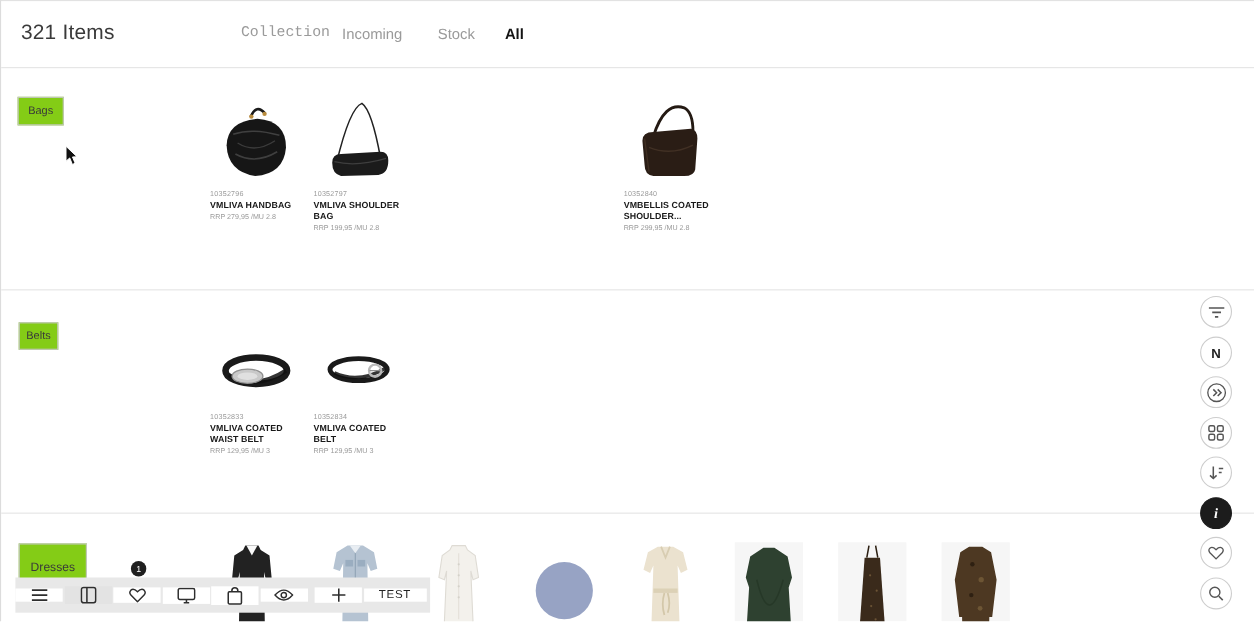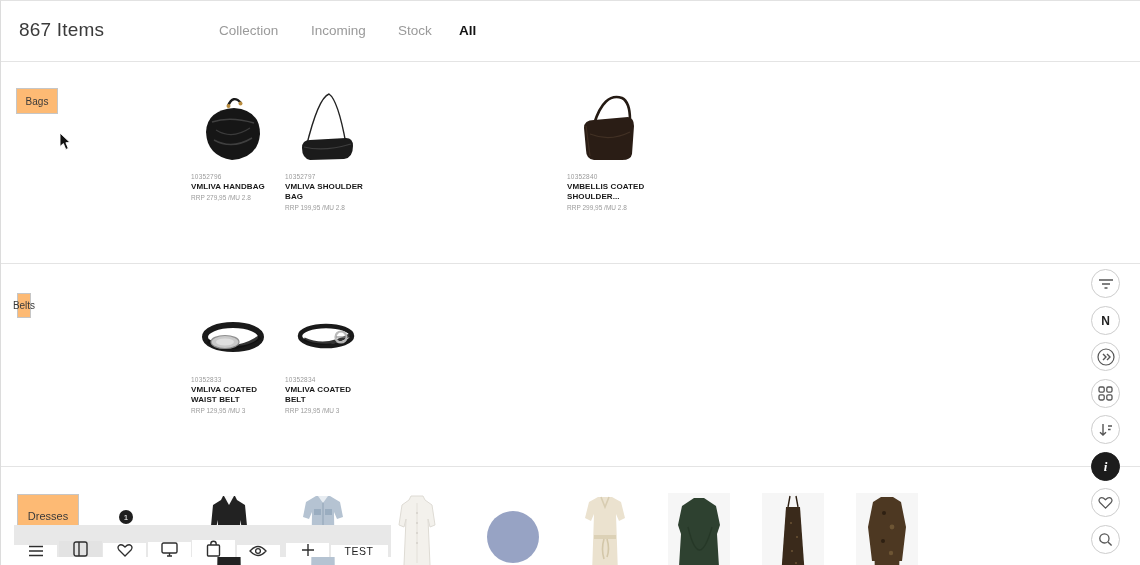--- a/index.html
+++ b/index.html
@@ -3,62 +3,62 @@
 <meta charset="utf-8">
 <style>
   html,body{margin:0;padding:0;background:#fff;}
   .page{position:relative;width:1139px;height:564px;overflow:hidden;background:#fff;
         border-top:1px solid #e2e2e2;border-left:1px solid #dcdcdc;
         font-family:"Liberation Sans", sans-serif;color:#1c1c1c;}
   
   .hdr-title{position:absolute;left:18px;top:18px;font-size:19px;color:#3a3a3a;letter-spacing:.2px;}
   .nav{position:absolute;top:22px;left:218px;display:flex;gap:0;}
   .nav span{font-size:13.5px;color:#9a9a9a;cursor:pointer;}
-  .nav .n1{position:absolute;left:0;}
+  .nav .n1{position:absolute;left:0;font-family:Liberation Mono, monospace;}
   .nav .n2{position:absolute;left:92px;}
   .nav .n3{position:absolute;left:179px;}
   .nav .n4{position:absolute;left:240px;color:#141414;font-weight:600;}
   .hline{position:absolute;left:0;width:1139px;height:0;border-top:1px solid #e4e4e4;}
   
-  .chip{position:absolute;background:#fdba74;border:1px solid #c6c6c6;color:#3a3a3a;
+  .chip{position:absolute;background:#84cc16;border:1px solid #c6c6c6;color:#3a3a3a;
         display:flex;align-items:center;justify-content:center;box-sizing:border-box;z-index:3;}
   
   .pcard{position:absolute;width:84px;}
   .pimg{width:84px;display:flex;align-items:flex-end;justify-content:center;}
   .pid{font-size:6.5px;color:#9b9b9b;margin-top:3px;letter-spacing:.2px;}
   .pname{font-size:8px;font-weight:bold;color:#181818;line-height:10px;margin-top:2px;
          text-transform:uppercase;letter-spacing:.1px;}
   .pprice{font-size:6.5px;color:#9b9b9b;margin-top:2px;}
   
   .ditem{position:absolute;top:492px;width:62px;height:72px;overflow:visible;}
   .dcard{background:#f6f6f6;}
   
   .btoolbar{position:absolute;left:13px;top:524px;height:32px;width:377px;background:#e8e8e8;
-            display:flex;align-items:flex-end;z-index:6;}
+            display:flex;align-items:center;z-index:6;}
   .tbtn{width:43px;background:#fff;margin-right:1.5px;display:flex;align-items:center;justify-content:center;cursor:pointer;}
   .tbtn.sel{background:#e3e3e3;}
   .tbtn.gap{margin-left:5px;}
   .tbtn.test{width:57px;font-size:10.5px;letter-spacing:.6px;color:#222;font-weight:500;margin-right:0;}
   .badge{position:absolute;left:118px;top:509px;width:14px;height:14px;border-radius:50%;
          background:#1f1f1f;color:#fff;font-size:8px;display:flex;align-items:center;justify-content:center;z-index:7;}
   
   .circle-btn{position:absolute;left:1090px;width:27px;height:27px;border-radius:50%;background:#fff;
               border:1px solid #cdcdcd;display:flex;align-items:center;justify-content:center;cursor:pointer;z-index:5;}
   .circle-btn.dark{background:#1c1c1c;border-color:#1c1c1c;}
   .nletter{font-size:12px;font-weight:bold;color:#222;}
   .iglyph{font-family:"Liberation Serif",serif;font-style:italic;font-weight:bold;color:#fff;font-size:13px;line-height:1;}
   .cursor{position:absolute;left:58px;top:131px;z-index:9;}
   svg{display:block;}
 </style>
 </head>
 <body>
 
 <div class="page">
 
-  <div class="hdr-title">867 Items</div>
+  <div class="hdr-title">321 Items</div>
   <div class="nav">
     <span class="n1">Collection</span>
     <span class="n2">Incoming</span>
     <span class="n3">Stock</span>
     <span class="n4">All</span>
   </div>
   <div class="hline" style="top:60px"></div>
 
   <div class="chip" style="left:15px;top:87px;width:42px;height:26px;font-size:10px;">Bags</div>
 
@@ -109,21 +109,21 @@
         <path d="M16,36 L20,66" stroke="#4c392b" stroke-width="1.2" opacity=".6"></path>
       </svg>
     </div>
     <div class="pid">10352840</div>
     <div class="pname">VMBELLIS COATED SHOULDER...</div>
     <div class="pprice">RRP 299,95 /MU 2.8</div>
   </div>
 
   <div class="hline" style="top:262px"></div>
 
-  <div class="chip" style="left:16px;top:292px;width:14px;height:25px;font-size:10px;">Belts</div>
+  <div class="chip" style="left:16px;top:292px;width:36px;height:25px;font-size:10px;">Belts</div>
 
   <div class="pcard" style="left:190px;top:298px;">
     <div class="pimg" style="height:74px">
       <svg width="78" height="62" viewBox="0 0 78 62">
         <ellipse cx="39" cy="26" rx="28" ry="12" fill="none" stroke-width="6" stroke="#1a1a1a"></ellipse>
         <path d="M14,30 Q39,44 66,26" stroke="#111" stroke-width="4" fill="none" opacity=".85"></path>
         <ellipse cx="31" cy="31" rx="14" ry="6.5" fill="#c9c9c9" stroke="#8f8f8f" stroke-width="1.2"></ellipse>
         <ellipse cx="31" cy="31" rx="9" ry="3.4" fill="#e6e6e6" opacity=".8"></ellipse>
       </svg>
     </div>

